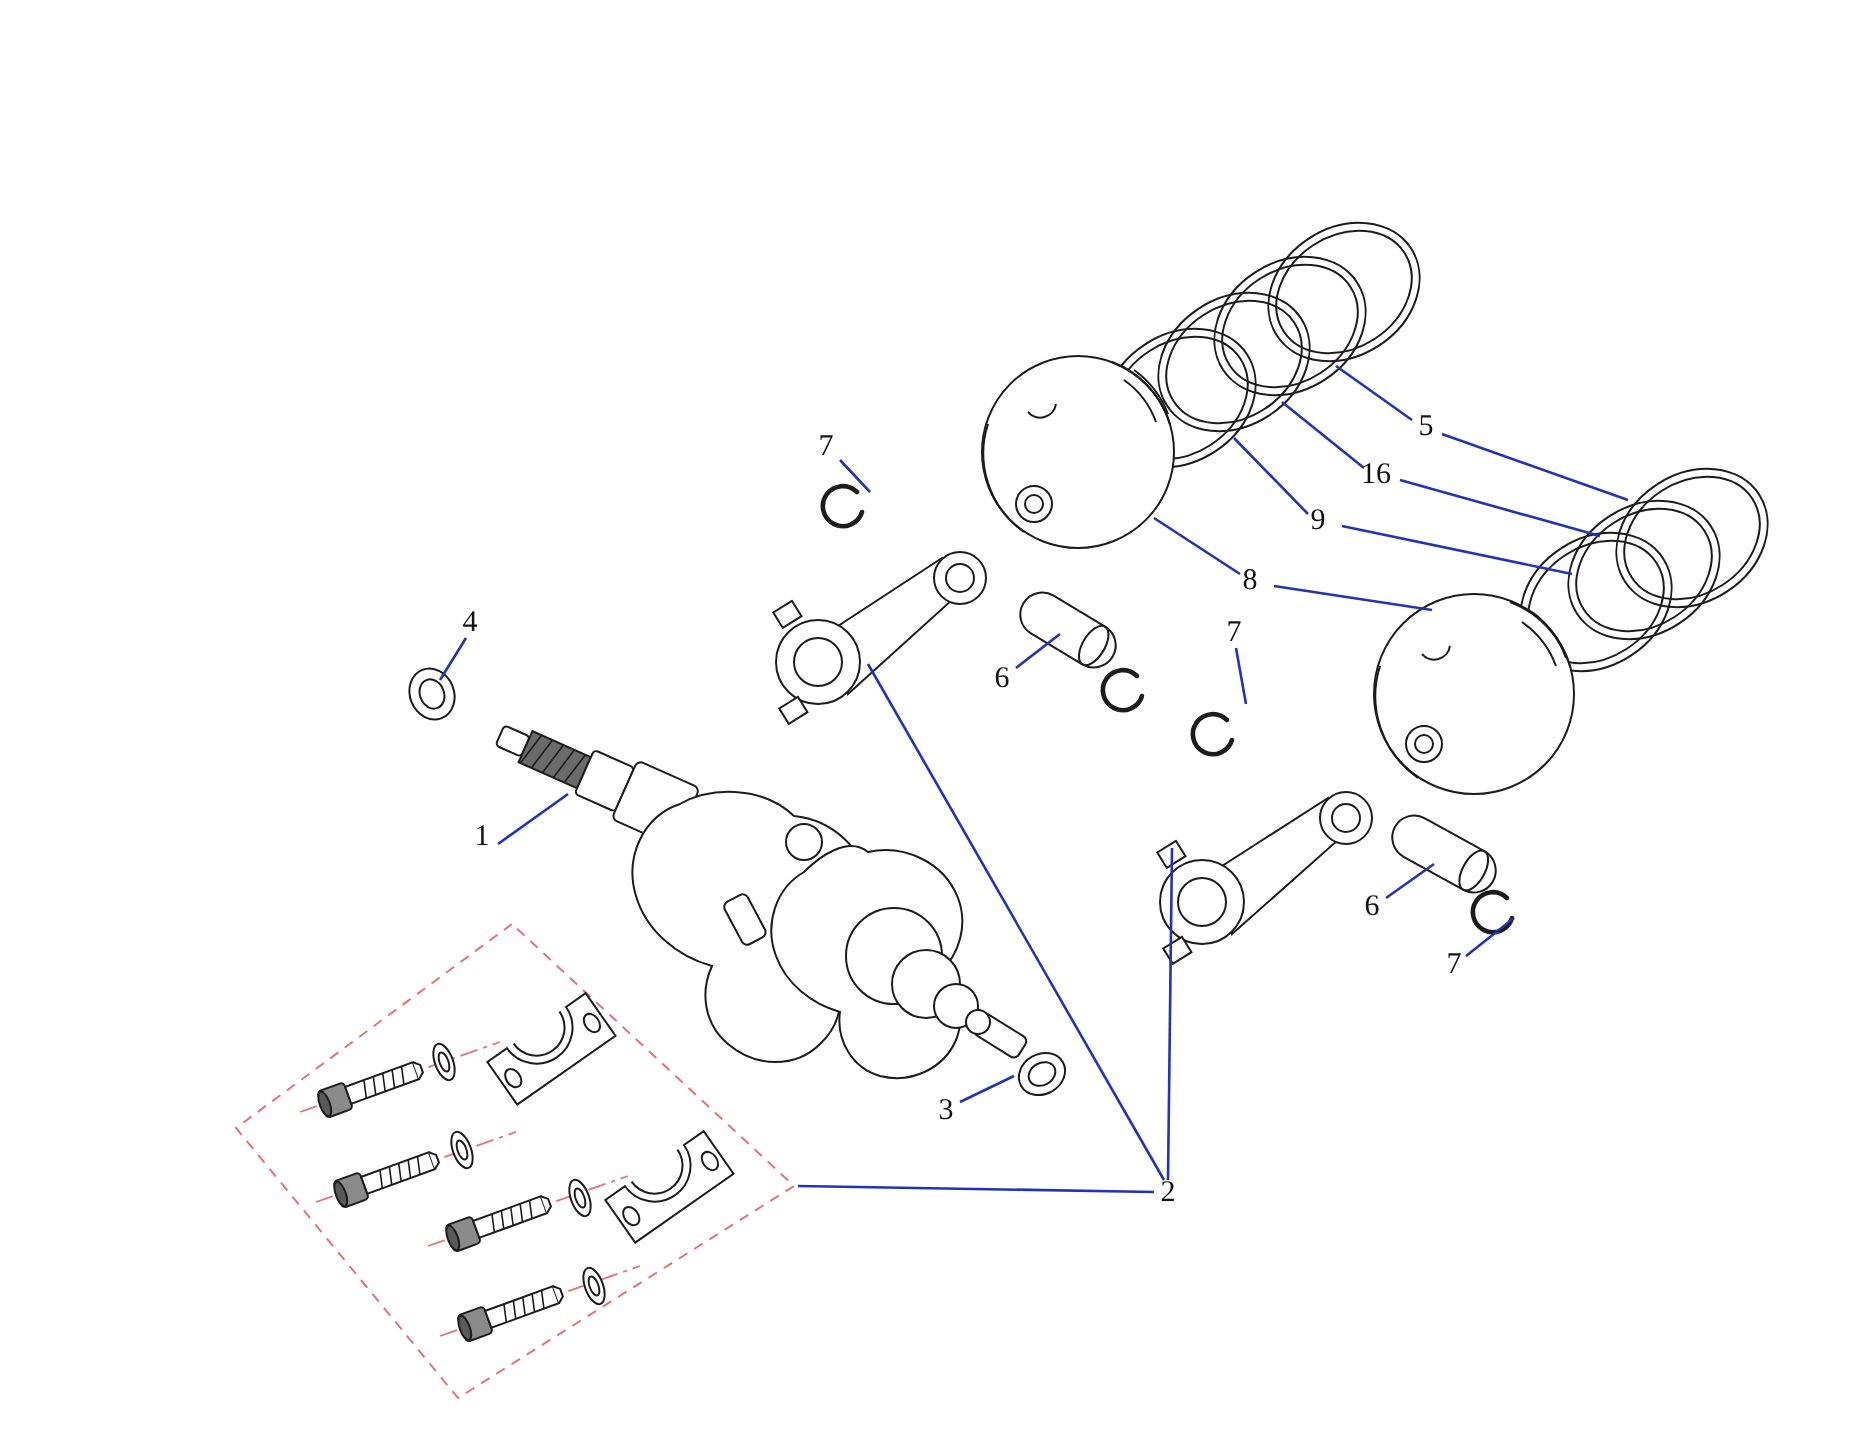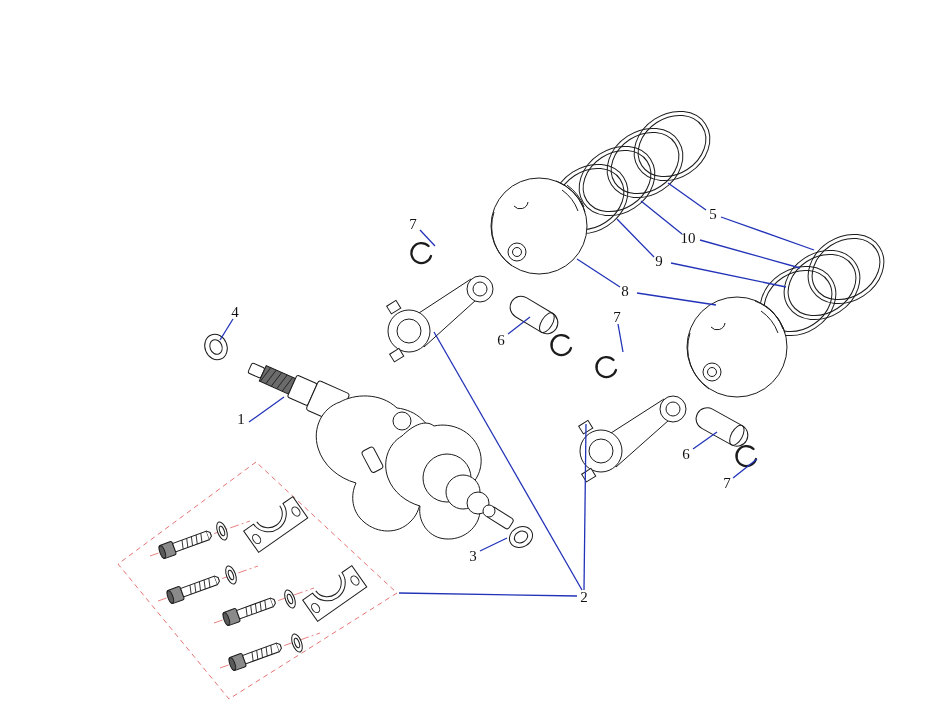--- a/index.html
+++ b/index.html
@@ -184,21 +184,21 @@
     <line x1="733" y1="478" x2="757" y2="459"></line>
     <line x1="480" y1="551" x2="507" y2="538"></line>
     <line x1="582" y1="590" x2="434" y2="332"></line>
     <line x1="584" y1="590" x2="586" y2="424"></line>
     <line x1="577" y1="596" x2="399" y2="593"></line>
   </g>
 </svg>
 
   <div class="callout" style="left:413px;top:224px">7</div>
   <div class="callout" style="left:713px;top:214px">5</div>
-  <div class="callout" style="left:688px;top:238px">10</div>
+  <div class="callout" style="left:688px;top:238px">16</div>
   <div class="callout" style="left:659px;top:261px">9</div>
   <div class="callout" style="left:625px;top:291px">8</div>
   <div class="callout" style="left:235px;top:312px">4</div>
   <div class="callout" style="left:241px;top:419px">1</div>
   <div class="callout" style="left:501px;top:340px">6</div>
   <div class="callout" style="left:617px;top:317px">7</div>
   <div class="callout" style="left:686px;top:454px">6</div>
   <div class="callout" style="left:727px;top:483px">7</div>
   <div class="callout" style="left:473px;top:556px">3</div>
   <div class="callout" style="left:584px;top:597px">2</div>

